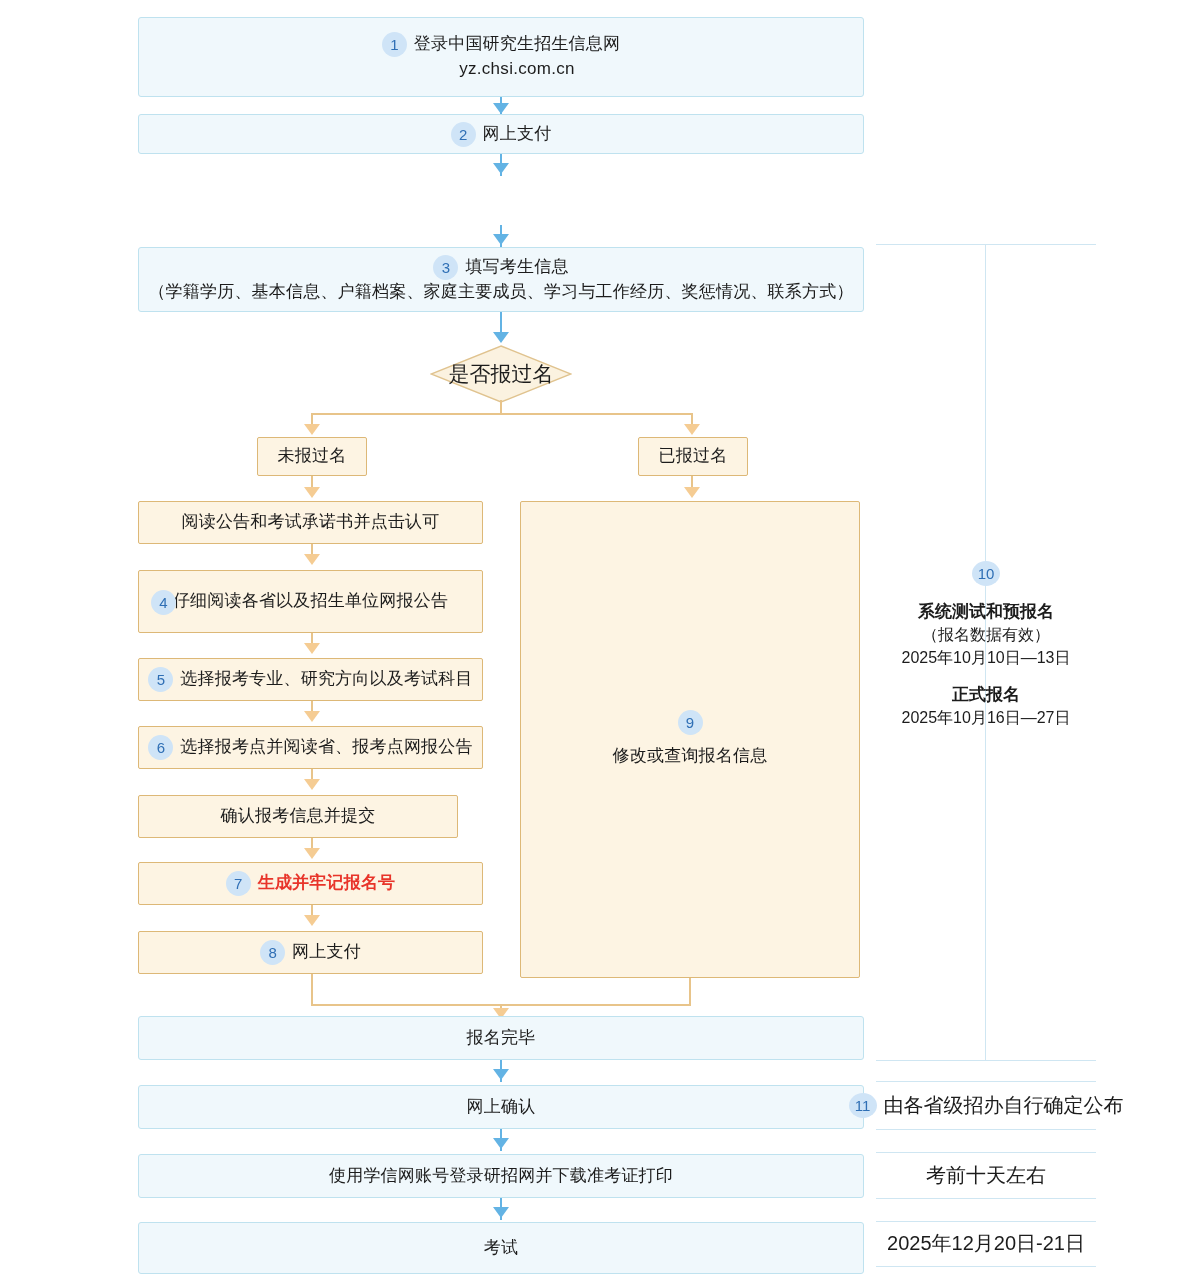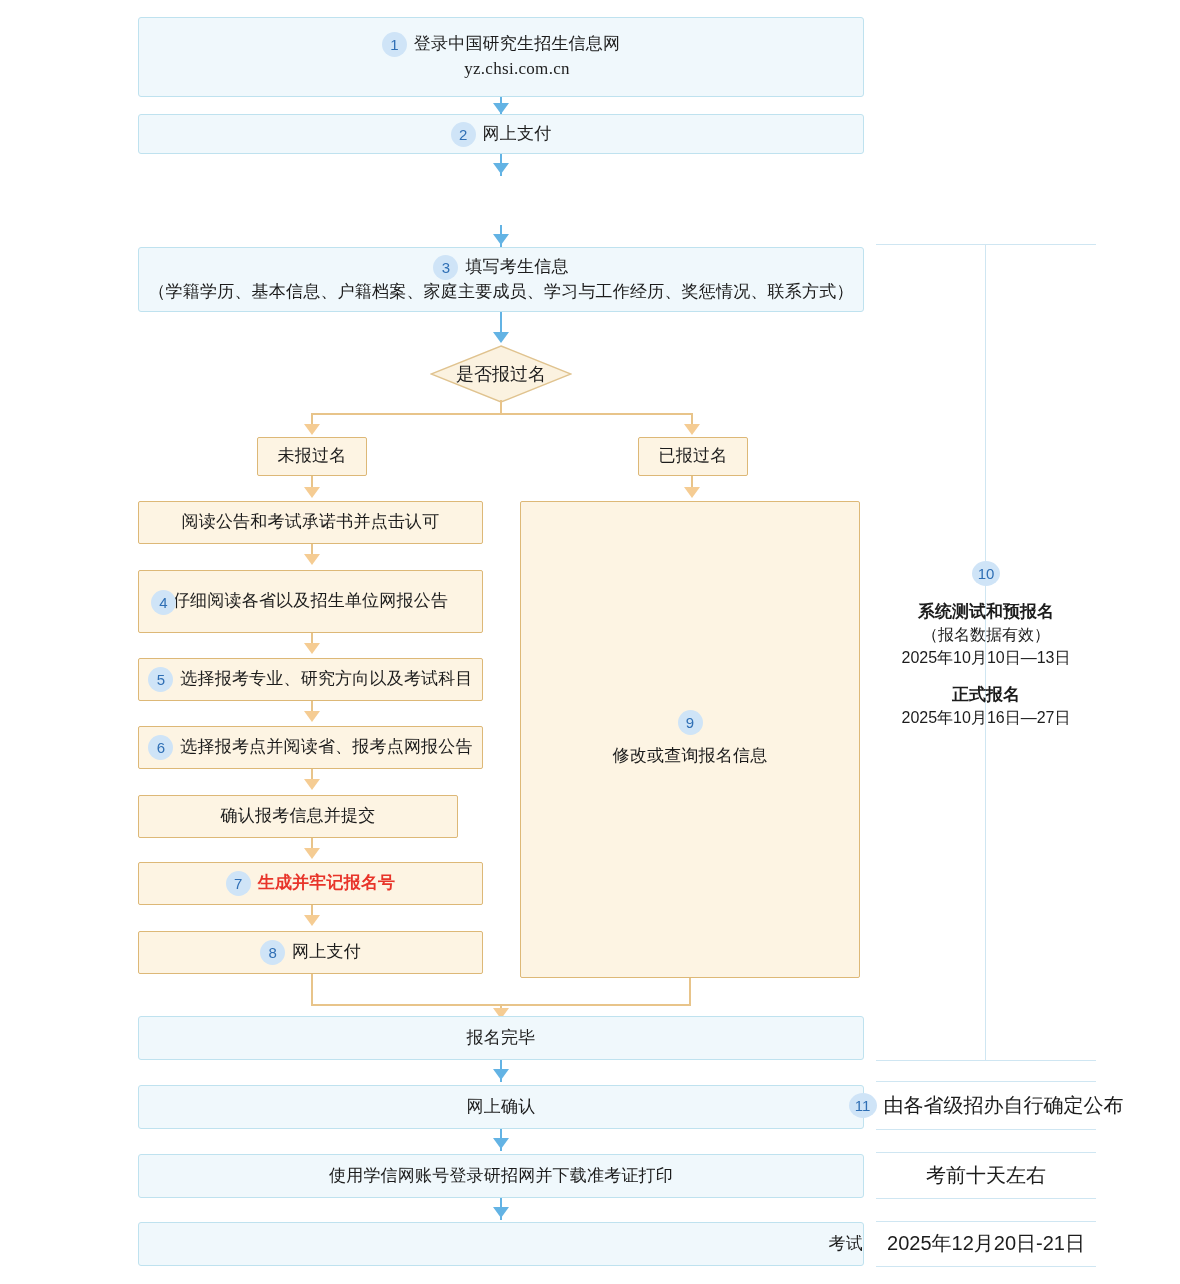--- a/index.html
+++ b/index.html
@@ -48,21 +48,20 @@
     align-items: center;
     justify-content: center;
     gap: 7px;
     white-space: nowrap;
   }
 
   .label {
     font-size: 17px;
     color: #1c1c1c;
     letter-spacing: .2px;
-    font-family: Liberation Serif, serif;
   }
   .label.sub {
     font-size: 17px;
   }
   .label.mono {
     font-size: 17px;
     letter-spacing: .3px;
   }
   .label.red {
     color: #e8342a;
@@ -92,21 +91,21 @@
   .diamond-shape {
     position: absolute;
     inset: 0;
   }
   .diamond-text {
     position: absolute;
     inset: 0;
     display: flex;
     align-items: center;
     justify-content: center;
-    font-size: 18px;
+    font-size: 21px;
     color: #1c1c1c;
   }
 
   
   .vline { position: absolute; width: 2px; }
   .hline { position: absolute; height: 2px; }
   .vline.blue, .hline.blue { background: #63b3e4; }
   .vline.orange, .hline.orange { background: #e8c48a; }
 
   .arrow {
@@ -293,21 +292,21 @@
   </div>
   <div class="vline blue" style="left:500px; top:1129px; height:22px;"></div>
   <div class="arrow blue" style="left:493px; top:1138px;"></div>
 
   <div class="node blue" style="left:138px; top:1154px; width:726px; height:44px;">
     <div class="label">使用学信网账号登录研招网并下载准考证打印</div>
   </div>
   <div class="vline blue" style="left:500px; top:1198px; height:22px;"></div>
   <div class="arrow blue" style="left:493px; top:1207px;"></div>
 
-  <div class="node blue" style="left:138px; top:1222px; width:726px; height:44px;align-items:flex-end;">
+  <div class="node blue" style="left:138px; top:1222px; width:726px; height:52px;">
     <div class="label">考试</div>
   </div>
 
   <div class="panel-vline" style="left:985px; top:245px; height:815px;"></div>
 
   <div class="panel-hline" style="left:876px; top:244px; width:220px;"></div>
 
   <div class="panel-cell" style="left:876px; top:560px; width:220px; height:170px;">
     <div class="inner">
       <span class="badge wide">10</span>

